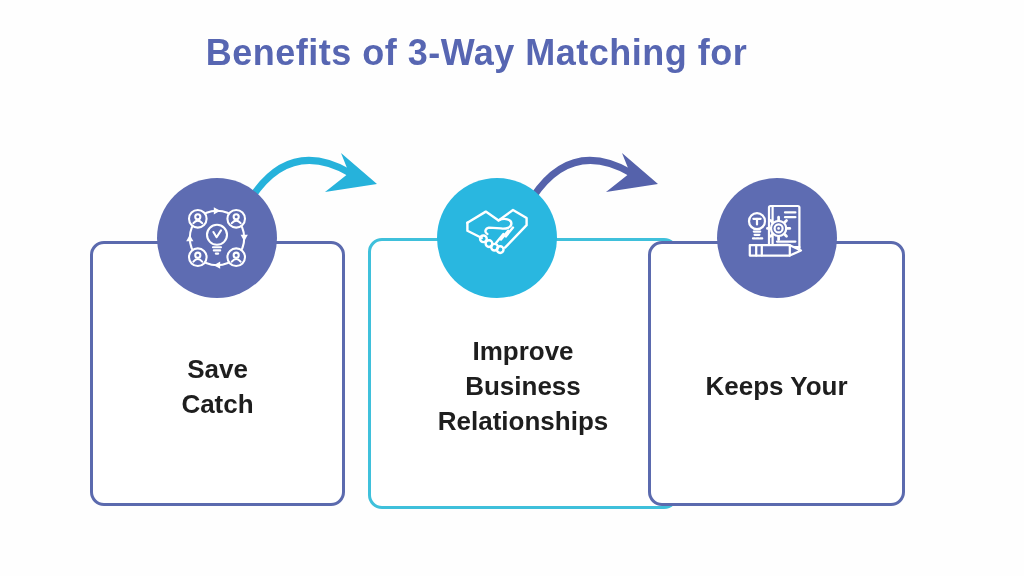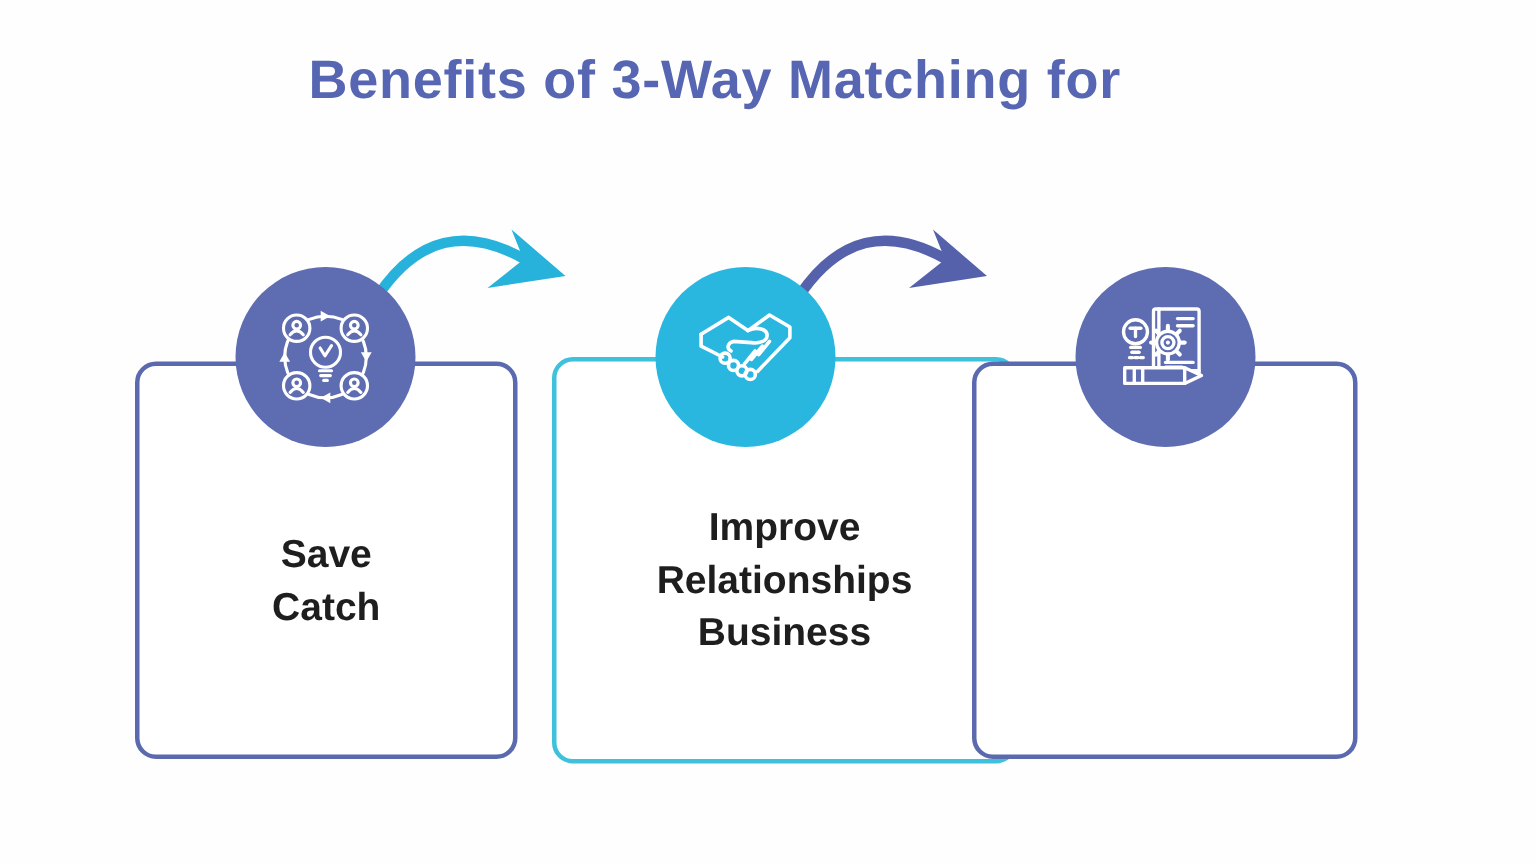--- a/index.html
+++ b/index.html
@@ -96,22 +96,22 @@
         <path d="M45 61.5 H55"></path>
         <path d="M46 65.5 H54"></path>
         <path d="M48.5 69.5 H51.5"></path>
       </g>
     </svg>
   </div>
 
   <div class="card cyan" style="left:368px;width:310px;">
     <div class="card-label">
       <span>Improve</span>
+      <span>Business</span>
       <span>Relationships</span>
-      <span>Business</span>
     </div>
   </div>
   <div class="badge cyan" style="left:437px;">
     <svg viewBox="0 0 100 100">
       <g fill="none" stroke="#ffffff" stroke-width="3" stroke-linecap="round" stroke-linejoin="round">
         <path d="M13 31 L36 17 L52 28 L70 15 L87 25 L87 34 L60 62"></path>
         <path d="M13 31 L13 41 L31 50"></path>
         <path d="M52 28 C60 24 68 27 68 32 C68 37 61 39 55 38 L40 37 C35 38 34 43 38 45"></path>
         <path d="M58 45 L49 56"></path>
         <path d="M64 41 L55 52"></path>
@@ -119,20 +119,21 @@
         <circle cx="33" cy="51" r="4.2"></circle>
         <circle cx="40" cy="57" r="4.2"></circle>
         <circle cx="47" cy="61.5" r="4.2"></circle>
         <circle cx="54" cy="64.5" r="4.2"></circle>
       </g>
     </svg>
   </div>
 
   <div class="card" style="left:648px;width:257px;">
     <div class="card-label">
+      <span>Keeps Your</span>
     </div>
   </div>
   <div class="badge purple" style="left:717px;">
     <svg viewBox="0 0 100 100">
       <g fill="none" stroke="#ffffff" stroke-width="2.8" stroke-linecap="round" stroke-linejoin="round">
 
         <rect x="40" y="10" width="38" height="56" rx="2" fill="#5e6cb2"></rect>
         <path d="M44.5 10 V66"></path>
         <path d="M44.5 61.5 H78"></path>
         <path d="M60 18 H73"></path>

